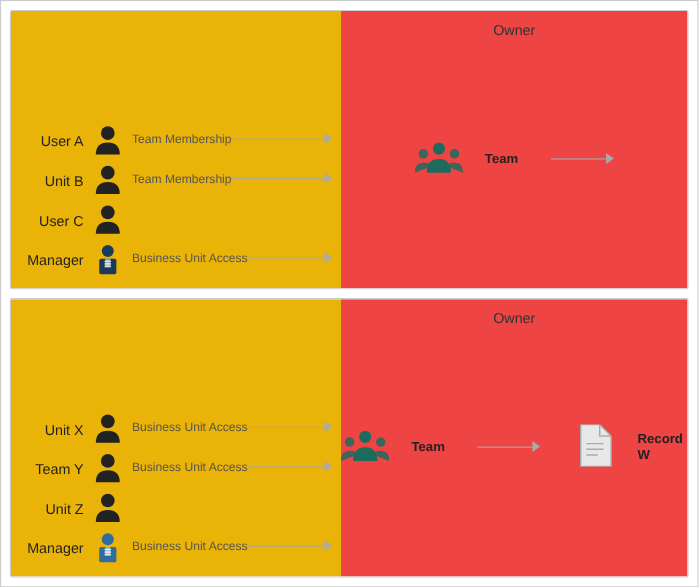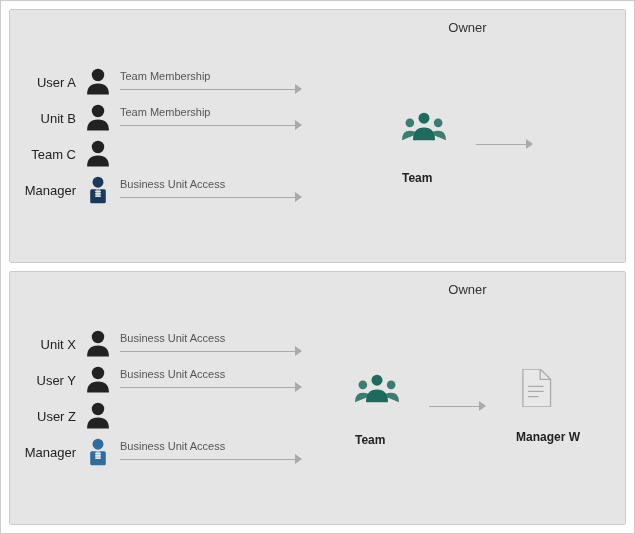--- a/index.html
+++ b/index.html
@@ -27,24 +27,24 @@
       display: flex;
       flex: 1;
       border: 1px solid #ccc;
       border-radius: 2px;
       overflow: hidden;
     }
 
     
     .left-panel {
       width: 300px;
-      background: #e5e5e5;
+      background: #eab308;
       display: flex;
       flex-direction: column;
-      justify-content: center;
+      justify-content: flex-end;
       padding: 10px 8px;
       gap: 4px;
     }
 
     .user-row {
       display: flex;
       align-items: center;
       gap: 6px;
       position: relative;
     }
@@ -62,21 +62,21 @@
       height: 32px;
       flex-shrink: 0;
       display: flex;
       align-items: center;
       justify-content: center;
     }
 
     
     .arrow-label {
       display: flex;
-      flex-direction: column;
+      flex-direction: row;
       align-items: flex-start;
       flex: 1;
       position: relative;
     }
 
     .arrow-text {
       font-size: 11px;
       color: #555;
       margin-bottom: 2px;
       white-space: nowrap;
@@ -98,21 +98,21 @@
       width: 0;
       height: 0;
       border-top: 5px solid transparent;
       border-bottom: 5px solid transparent;
       border-left: 7px solid #aaa;
     }
 
     
     .right-panel {
       flex: 1;
-      background: #e5e5e5;
+      background: #ef4444;
       display: flex;
       flex-direction: column;
       align-items: center;
       justify-content: center;
       gap: 8px;
       position: relative;
     }
 
     .owner-label {
       font-size: 13px;
@@ -126,22 +126,22 @@
 
     .right-content {
       display: flex;
       align-items: center;
       gap: 30px;
       margin-top: 16px;
     }
 
     .team-block, .record-block {
       display: flex;
-      flex-direction: column;
-      align-items: flex-start;
+      flex-direction: row;
+      align-items: center;
       gap: 20px;
     }
 
     .block-label {
       font-size: 12px;
       color: #222;
       font-weight: bold;
     }
 
     
@@ -190,21 +190,21 @@
           </div>
           <div class="arrow-label">
             <span class="arrow-text">Team Membership</span>
             <div class="arrow-line">
               <div class="line"></div>
               <div class="arrowhead"></div>
             </div>
           </div>
         </div>
         <div class="user-row">
-          <span class="user-label">Team C</span>
+          <span class="user-label">User C</span>
           <div class="user-icon">
             <svg width="28" height="28" viewBox="0 0 32 36" xmlns="http://www.w3.org/2000/svg">
     <circle cx="16" cy="9" r="8" fill="#222"></circle>
     <path d="M2 34 Q2 20 16 20 Q30 20 30 34 Z" fill="#222"></path>
   </svg>
           </div>
         </div>
         <div class="user-row">
           <span class="user-label">Manager</span>
           <div class="user-icon">
@@ -259,37 +259,37 @@
           </div>
           <div class="arrow-label">
             <span class="arrow-text">Business Unit Access</span>
             <div class="arrow-line">
               <div class="line"></div>
               <div class="arrowhead"></div>
             </div>
           </div>
         </div>
         <div class="user-row">
-          <span class="user-label">User Y</span>
+          <span class="user-label">Team Y</span>
           <div class="user-icon">
             <svg width="28" height="28" viewBox="0 0 32 36" xmlns="http://www.w3.org/2000/svg">
     <circle cx="16" cy="9" r="8" fill="#222"></circle>
     <path d="M2 34 Q2 20 16 20 Q30 20 30 34 Z" fill="#222"></path>
   </svg>
           </div>
           <div class="arrow-label">
             <span class="arrow-text">Business Unit Access</span>
             <div class="arrow-line">
               <div class="line"></div>
               <div class="arrowhead"></div>
             </div>
           </div>
         </div>
         <div class="user-row">
-          <span class="user-label">User Z</span>
+          <span class="user-label">Unit Z</span>
           <div class="user-icon">
             <svg width="28" height="28" viewBox="0 0 32 36" xmlns="http://www.w3.org/2000/svg">
     <circle cx="16" cy="9" r="8" fill="#222"></circle>
     <path d="M2 34 Q2 20 16 20 Q30 20 30 34 Z" fill="#222"></path>
   </svg>
           </div>
         </div>
         <div class="user-row">
           <span class="user-label">Manager</span>
           <div class="user-icon">
@@ -330,18 +330,18 @@
             <div class="arrowhead"></div>
           </div>
           <div class="record-block">
             <div><svg width="38" height="38" viewBox="0 0 36 44" xmlns="http://www.w3.org/2000/svg">
     <path d="M4 0 H24 L36 12 V44 H4 Z" fill="#e8e8e8" stroke="#aaa" stroke-width="1.5"></path>
     <path d="M24 0 L24 12 L36 12" fill="none" stroke="#aaa" stroke-width="1.5"></path>
     <line x1="10" y1="20" x2="28" y2="20" stroke="#aaa" stroke-width="1.5"></line>
     <line x1="10" y1="26" x2="28" y2="26" stroke="#aaa" stroke-width="1.5"></line>
     <line x1="10" y1="32" x2="22" y2="32" stroke="#aaa" stroke-width="1.5"></line>
   </svg></div>
-            <span class="block-label">Manager W</span>
+            <span class="block-label">Record W</span>
           </div>
         </div>
       </div>
     </div>
   </div>
 
 </body></html>

